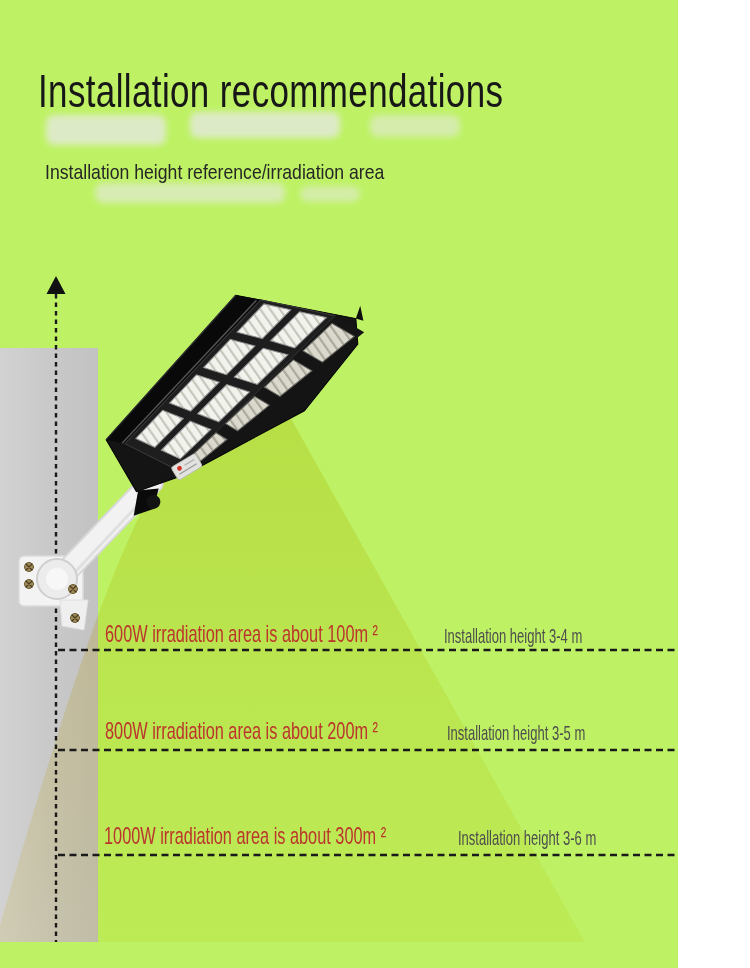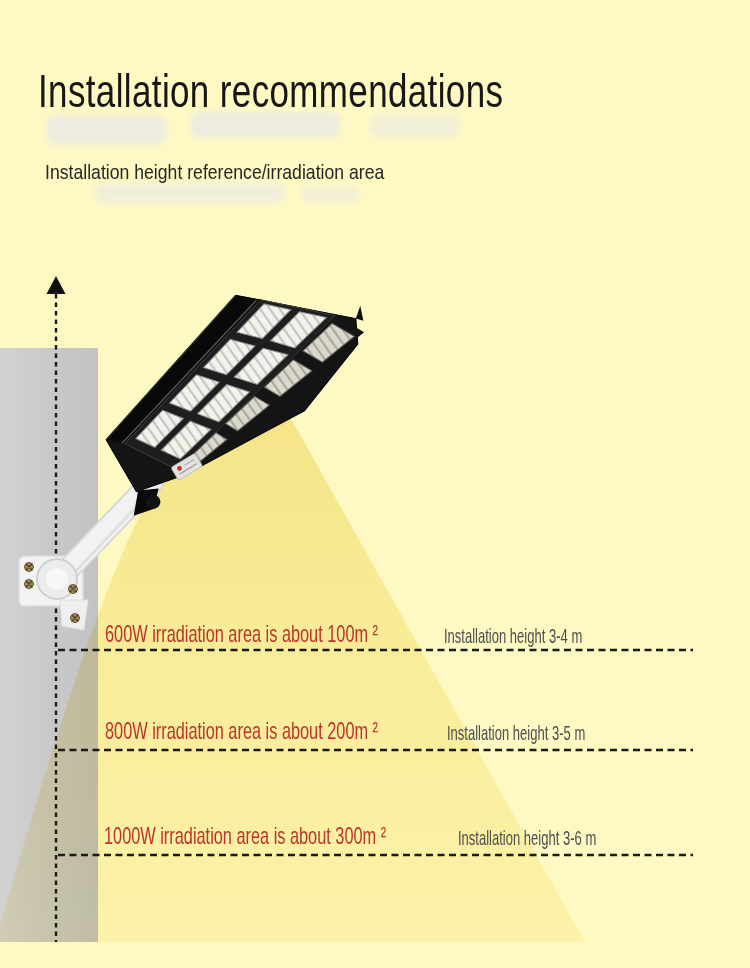--- a/index.html
+++ b/index.html
@@ -1,17 +1,17 @@
 <!DOCTYPE html>
 <html><head>
 <meta charset="utf-8">
 <style>
   html,body{margin:0;padding:0;background:#ffffff;}
   .canvas{
-    position:relative;width:750px;height:968px;overflow:hidden;background:#fef9c3;
+    position:relative;width:678px;height:968px;overflow:hidden;background:#bef264;
     font-family:"Liberation Sans",sans-serif;
   }
   .abs{position:absolute;white-space:nowrap;}
   .title{
     left:38px;top:66px;font-size:46px;color:#171717;line-height:1.1;
     transform:scaleX(0.76);transform-origin:0 0;letter-spacing:0.5px;
   }
   .subtitle{
     left:45px;top:160px;font-size:21px;color:#262626;line-height:1.1;
     transform:scaleX(0.84);transform-origin:0 0;

